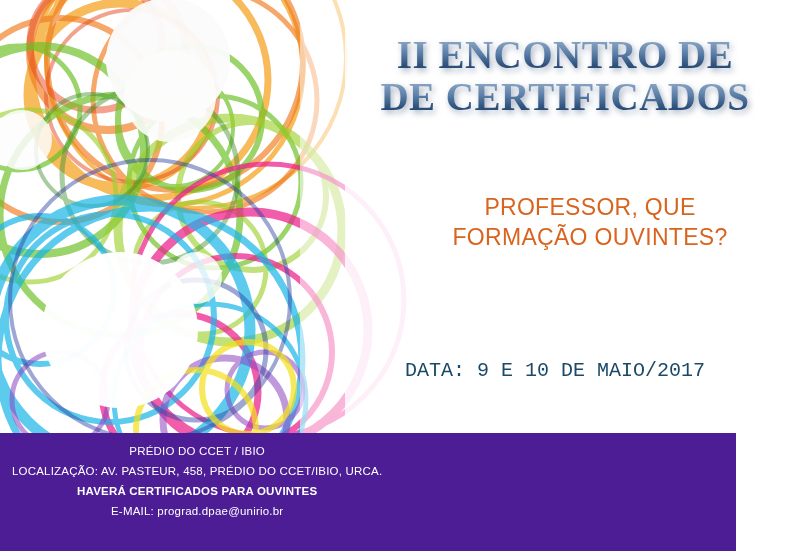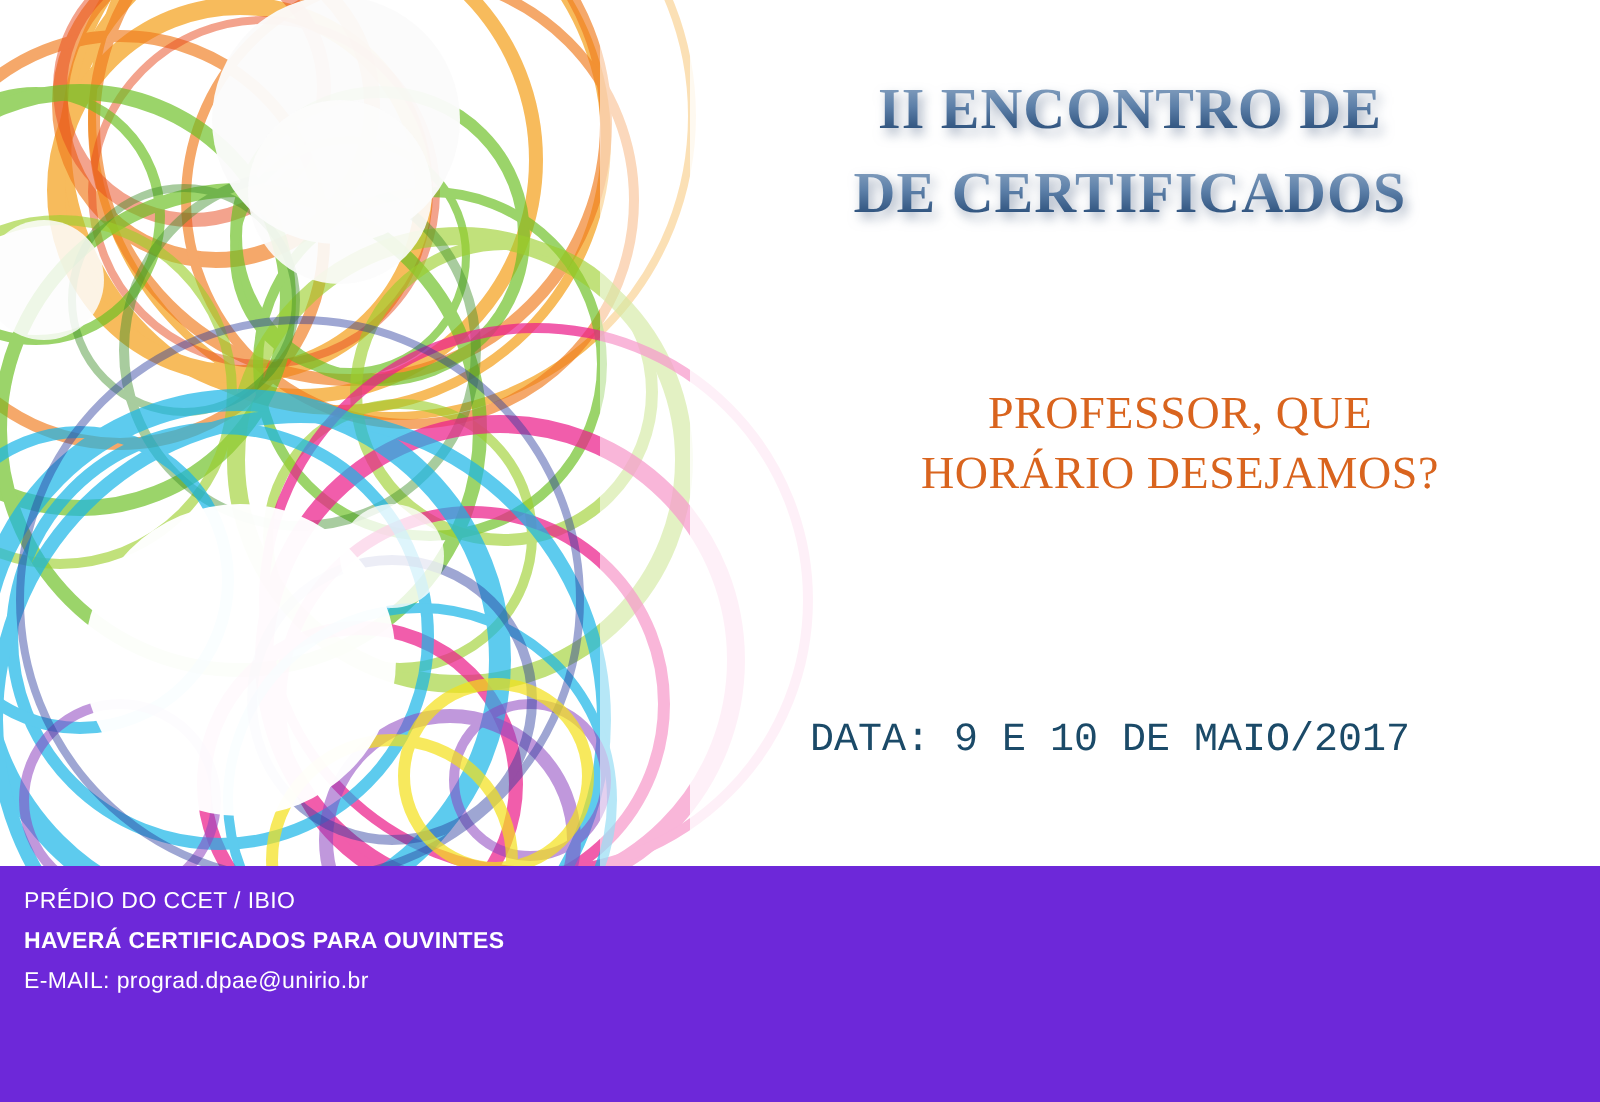--- a/index.html
+++ b/index.html
@@ -31,21 +31,21 @@
 
   
   .headline {
     position: absolute;
     left: 330px;
     top: 34px;
     width: 470px;
     text-align: center;
     font-family: "Liberation Serif", serif;
     font-weight: bold;
-    font-size: 29px;
+    font-size: 39px;
     line-height: 42px;
     letter-spacing: 0.5px;
     white-space: nowrap;
   }
   .headline .ln {
     display: block;
     background: linear-gradient(180deg,
         #b9c9dd 0%, #8ba5c3 16%, #5c7fa8 46%, #2e527d 74%, #1d3a60 100%);
     -webkit-background-clip: text;
     background-clip: text;
@@ -59,44 +59,44 @@
     position: absolute;
     left: 380px;
     top: 192px;
     width: 420px;
     text-align: center;
     color: #d9641e;
     font-size: 23px;
     line-height: 30px;
     letter-spacing: 0.3px;
     white-space: nowrap;
-    font-family: Liberation Serif, serif;
   }
   .subtitle span { display: block; }
 
   
   .details {
     position: absolute;
     left: 405px;
     top: 306px;
     color: #1b4a68;
     font-size: 20px;
     line-height: 26px;
     white-space: pre;
   }
   .details span { display: block; font-family: Liberation Mono, monospace; }
 
   
   .footer {
     position: absolute;
     left: 0;
     top: 433px;
-    width: 800px;
+    width: 736px;
     height: 118px;
-    background: #6d28d9;
+    background: #4c1d95;
+    text-align: center;
   }
   .footer-text {
     position: absolute;
     left: 12px;
     top: 8px;
     color: #ffffff;
     font-size: 11.5px;
     line-height: 20px;
     letter-spacing: 0.2px;
   }
@@ -195,32 +195,33 @@
     </svg>
   </div>
 
   <div class="headline">
     <span class="ln">II ENCONTRO DE</span>
     <span class="ln">DE CERTIFICADOS</span>
   </div>
 
   <div class="subtitle">
     <span>PROFESSOR, QUE</span>
-    <span>HORÁRIO DESEJAMOS?</span>
+    <span>FORMAÇÃO OUVINTES?</span>
   </div>
 
   <div class="details">
     <span>DATA: 9 E 10 DE MAIO/2017</span>
     <span>HORÁRIO:18:00HS</span>
     <span>LOCAL: PRÉDIO DO CCET/IBIO</span>
     
   </div>
 
   <div class="footer">
     <div class="footer-text">
       <span>PRÉDIO DO CCET / IBIO</span>
+      <span>LOCALIZAÇÃO: AV. PASTEUR, 458, PRÉDIO DO CCET/IBIO, URCA.</span>
       <span class="bold">HAVERÁ CERTIFICADOS PARA OUVINTES</span>
       <span>E-MAIL: prograd.dpae@unirio.br</span>
     </div>
 
   </div>
 
 </div>
 
 </body></html>

